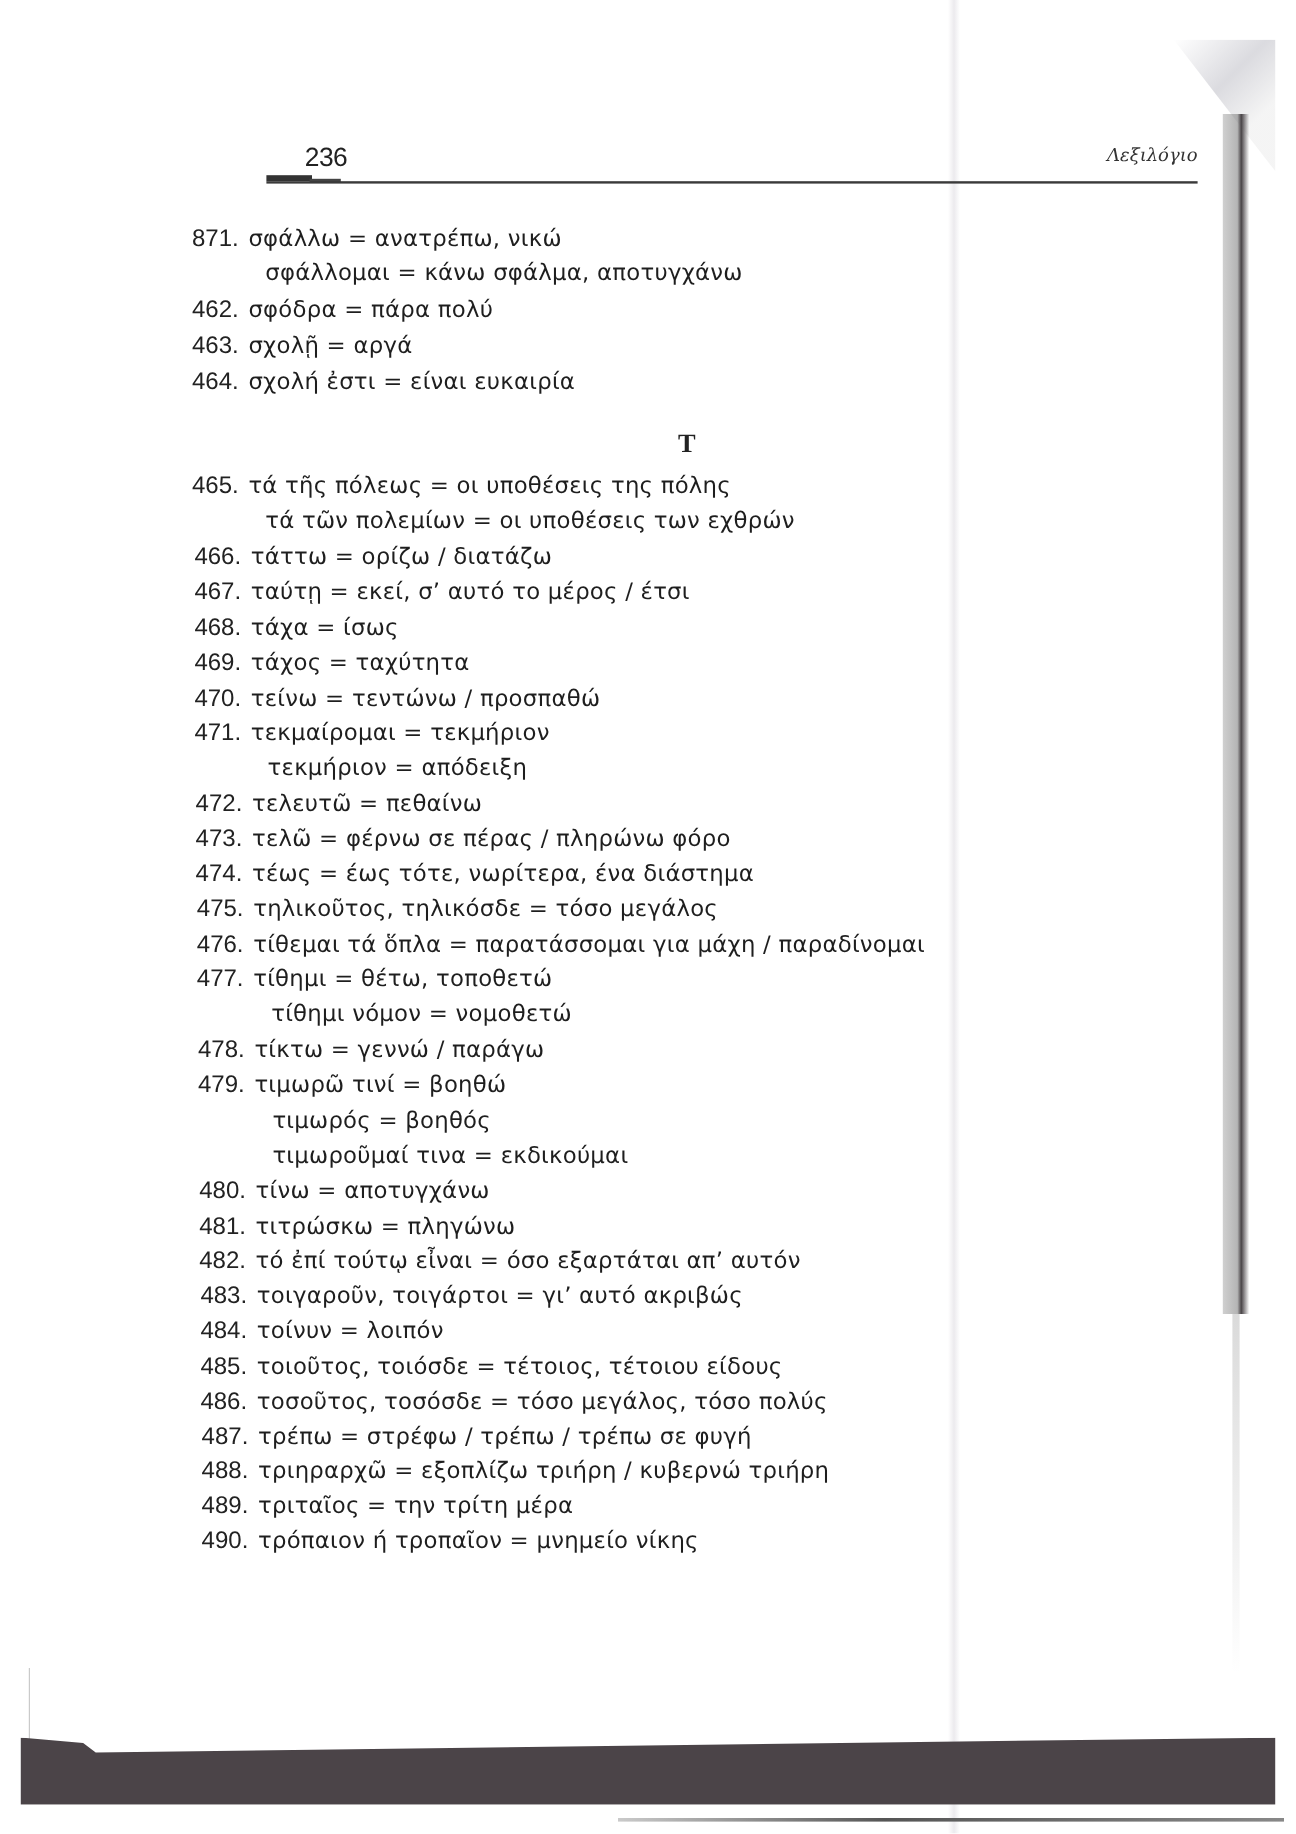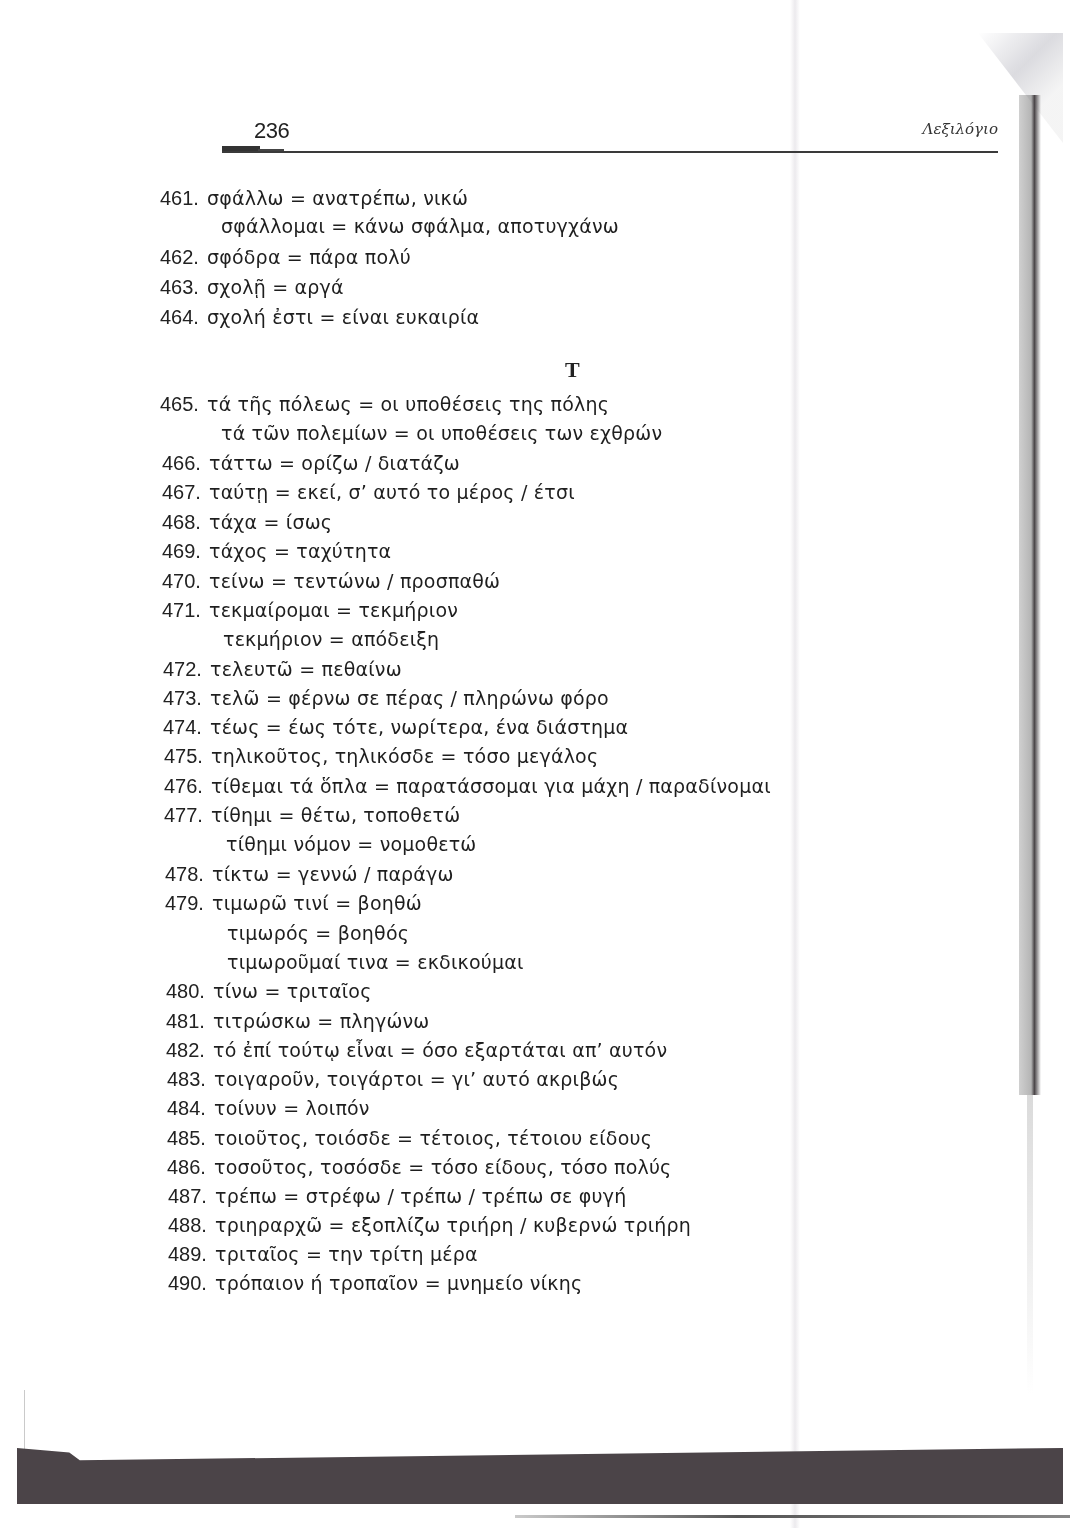--- a/index.html
+++ b/index.html
@@ -185,21 +185,21 @@
   <span class="page-number">236</span>
   <div class="page-number-bar"></div>
   <div class="page-number-bar2"></div>
   <span class="section-title">Λεξιλόγιο</span>
   <div class="header-rule"></div>
 </div>
 
 <div class="letter-heading">T</div>
 
 <div class="entries">
-  <div class="entry-line" style="top:184px;left:-10px"><span class="entry-num">461.</span><span class="entry-text">σφάλλω = ανατρέπω, νικώ</span></div>
+  <div class="entry-line" style="top:184px;left:-10px"><span class="entry-num">871.</span><span class="entry-text">σφάλλω = ανατρέπω, νικώ</span></div>
   <div class="entry-line sub" style="top:212px;left:-10px"><span class="entry-num"></span><span class="entry-text">σφάλλομαι = κάνω σφάλμα, αποτυγχάνω</span></div>
   <div class="entry-line" style="top:243px;left:-10px"><span class="entry-num">462.</span><span class="entry-text">σφόδρα = πάρα πολύ</span></div>
   <div class="entry-line" style="top:273px;left:-10px"><span class="entry-num">463.</span><span class="entry-text">σχολῇ = αργά</span></div>
   <div class="entry-line" style="top:303px;left:-10px"><span class="entry-num">464.</span><span class="entry-text">σχολή ἐστι = είναι ευκαιρία</span></div>
 
   <div class="entry-line" style="top:390px;left:-10px"><span class="entry-num">465.</span><span class="entry-text">τά τῆς πόλεως = οι υποθέσεις της πόλης</span></div>
   <div class="entry-line sub" style="top:419px;left:-10px"><span class="entry-num"></span><span class="entry-text">τά τῶν πολεμίων = οι υποθέσεις των εχθρών</span></div>
   <div class="entry-line" style="top:449px;left:-8px"><span class="entry-num">466.</span><span class="entry-text">τάττω = ορίζω / διατάζω</span></div>
   <div class="entry-line" style="top:478px;left:-8px"><span class="entry-num">467.</span><span class="entry-text">ταύτῃ = εκεί, σ’ αυτό το μέρος / έτσι</span></div>
   <div class="entry-line" style="top:508px;left:-8px"><span class="entry-num">468.</span><span class="entry-text">τάχα = ίσως</span></div>
@@ -211,24 +211,24 @@
   <div class="entry-line" style="top:684px;left:-7px"><span class="entry-num">473.</span><span class="entry-text">τελῶ = φέρνω σε πέρας / πληρώνω φόρο</span></div>
   <div class="entry-line" style="top:713px;left:-7px"><span class="entry-num">474.</span><span class="entry-text">τέως = έως τότε, νωρίτερα, ένα διάστημα</span></div>
   <div class="entry-line" style="top:742px;left:-6px"><span class="entry-num">475.</span><span class="entry-text">τηλικοῦτος, τηλικόσδε = τόσο μεγάλος</span></div>
   <div class="entry-line" style="top:772px;left:-6px"><span class="entry-num">476.</span><span class="entry-text">τίθεμαι τά ὅπλα = παρατάσσομαι για μάχη / παραδίνομαι</span></div>
   <div class="entry-line" style="top:801px;left:-6px"><span class="entry-num">477.</span><span class="entry-text">τίθημι = θέτω, τοποθετώ</span></div>
   <div class="entry-line sub" style="top:830px;left:-5px"><span class="entry-num"></span><span class="entry-text">τίθημι νόμον = νομοθετώ</span></div>
   <div class="entry-line" style="top:860px;left:-5px"><span class="entry-num">478.</span><span class="entry-text">τίκτω = γεννώ / παράγω</span></div>
   <div class="entry-line" style="top:889px;left:-5px"><span class="entry-num">479.</span><span class="entry-text">τιμωρῶ τινί = βοηθώ</span></div>
   <div class="entry-line sub" style="top:919px;left:-4px"><span class="entry-num"></span><span class="entry-text">τιμωρός = βοηθός</span></div>
   <div class="entry-line sub" style="top:948px;left:-4px"><span class="entry-num"></span><span class="entry-text">τιμωροῦμαί τινα = εκδικούμαι</span></div>
-  <div class="entry-line" style="top:977px;left:-4px"><span class="entry-num">480.</span><span class="entry-text">τίνω = τριταῖος</span></div>
+  <div class="entry-line" style="top:977px;left:-4px"><span class="entry-num">480.</span><span class="entry-text">τίνω = αποτυγχάνω</span></div>
   <div class="entry-line" style="top:1007px;left:-4px"><span class="entry-num">481.</span><span class="entry-text">τιτρώσκω = πληγώνω</span></div>
   <div class="entry-line" style="top:1036px;left:-4px"><span class="entry-num">482.</span><span class="entry-text">τό ἐπί τούτῳ εἶναι = όσο εξαρτάται απ’ αυτόν</span></div>
   <div class="entry-line" style="top:1065px;left:-3px"><span class="entry-num">483.</span><span class="entry-text">τοιγαροῦν, τοιγάρτοι = γι’ αυτό ακριβώς</span></div>
   <div class="entry-line" style="top:1094px;left:-3px"><span class="entry-num">484.</span><span class="entry-text">τοίνυν = λοιπόν</span></div>
   <div class="entry-line" style="top:1124px;left:-3px"><span class="entry-num">485.</span><span class="entry-text">τοιοῦτος, τοιόσδε = τέτοιος, τέτοιου είδους</span></div>
-  <div class="entry-line" style="top:1153px;left:-3px"><span class="entry-num">486.</span><span class="entry-text">τοσοῦτος, τοσόσδε = τόσο είδους, τόσο πολύς</span></div>
+  <div class="entry-line" style="top:1153px;left:-3px"><span class="entry-num">486.</span><span class="entry-text">τοσοῦτος, τοσόσδε = τόσο μεγάλος, τόσο πολύς</span></div>
   <div class="entry-line" style="top:1182px;left:-2px"><span class="entry-num">487.</span><span class="entry-text">τρέπω = στρέφω / τρέπω / τρέπω σε φυγή</span></div>
   <div class="entry-line" style="top:1211px;left:-2px"><span class="entry-num">488.</span><span class="entry-text">τριηραρχῶ = εξοπλίζω τριήρη / κυβερνώ τριήρη</span></div>
   <div class="entry-line" style="top:1240px;left:-2px"><span class="entry-num">489.</span><span class="entry-text">τριταῖος = την τρίτη μέρα</span></div>
   <div class="entry-line" style="top:1269px;left:-2px"><span class="entry-num">490.</span><span class="entry-text">τρόπαιον ή τροπαῖον = μνημείο νίκης</span></div>
 </div>
 
 </body></html>

